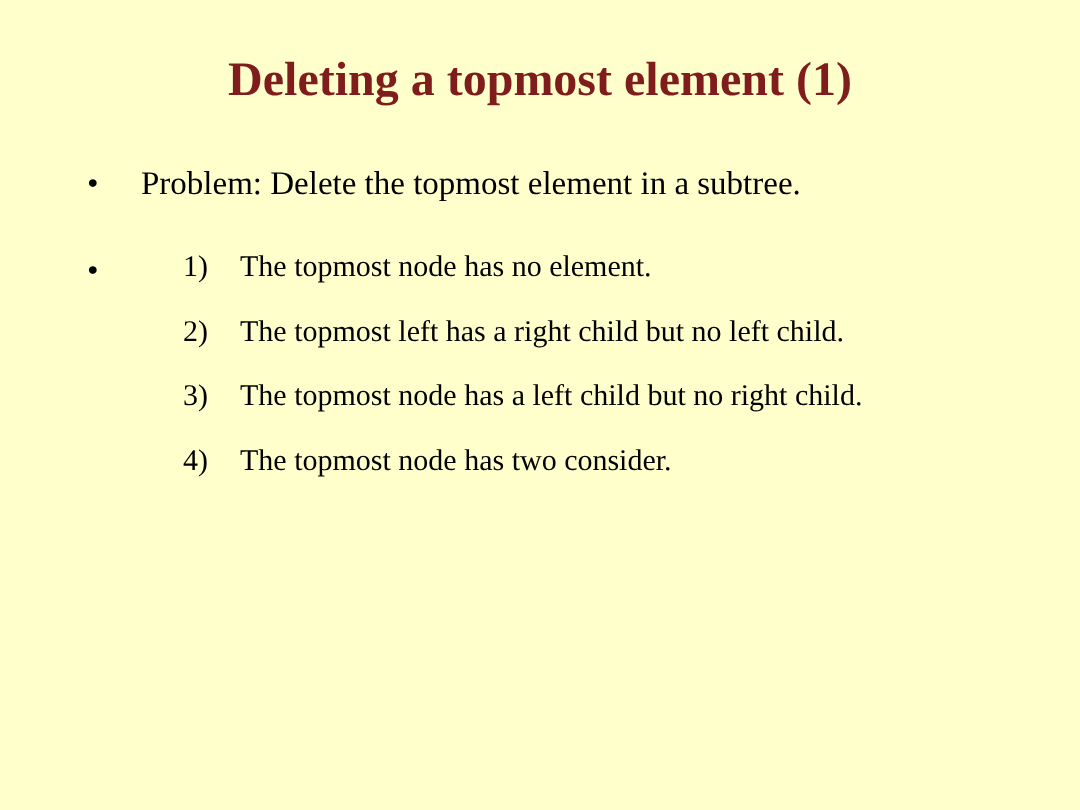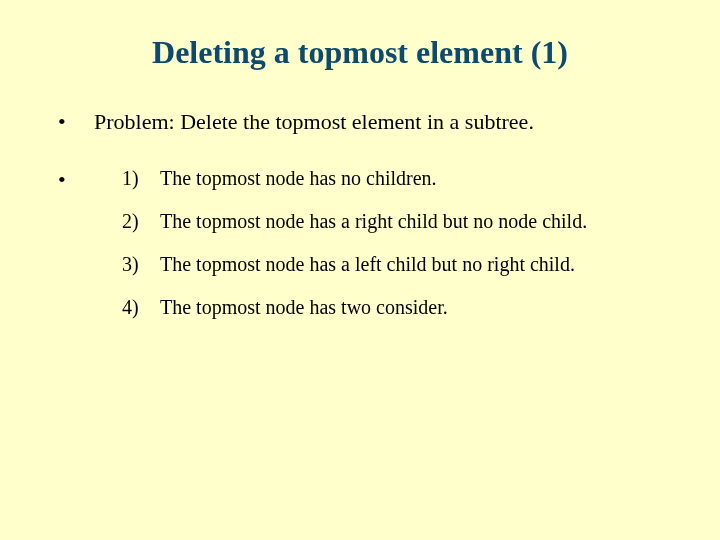--- a/index.html
+++ b/index.html
@@ -12,21 +12,21 @@
     color: #000;
     overflow: hidden;
   }
   .slide {
     box-sizing: border-box;
     width: 720px;
     height: 540px;
     padding: 34px 50px 20px 50px;
   }
   .title {
-    color: #0c4a6e;
+    color: #7f1d1d;
     font-weight: bold;
     font-size: 32px;
     text-align: center;
     margin: 0 0 36px 0;
   }
   ul.main {
     list-style: none;
     padding: 0;
     margin: 0;
   }
@@ -71,24 +71,24 @@
 <div class="slide">
   <h1 class="title">Deleting a topmost element (1)</h1>
 
   <ul class="main">
     <li>
       <span>Problem: Delete the topmost element in a subtree.</span>
     </li>
     <li>
       <ol class="sub">
         <li>
-          <span>The topmost node has no children.</span>
+          <span>The topmost node has no element.</span>
         </li>
         <li>
-          <span>The topmost node has a right child but no node child.</span>
+          <span>The topmost left has a right child but no left child.</span>
         </li>
         <li>
           <span>The topmost node has a left child but no right child.</span>
         </li>
         <li>
           <span>The topmost node has two consider.</span>
         </li>
       </ol>
     </li>
   </ul>

